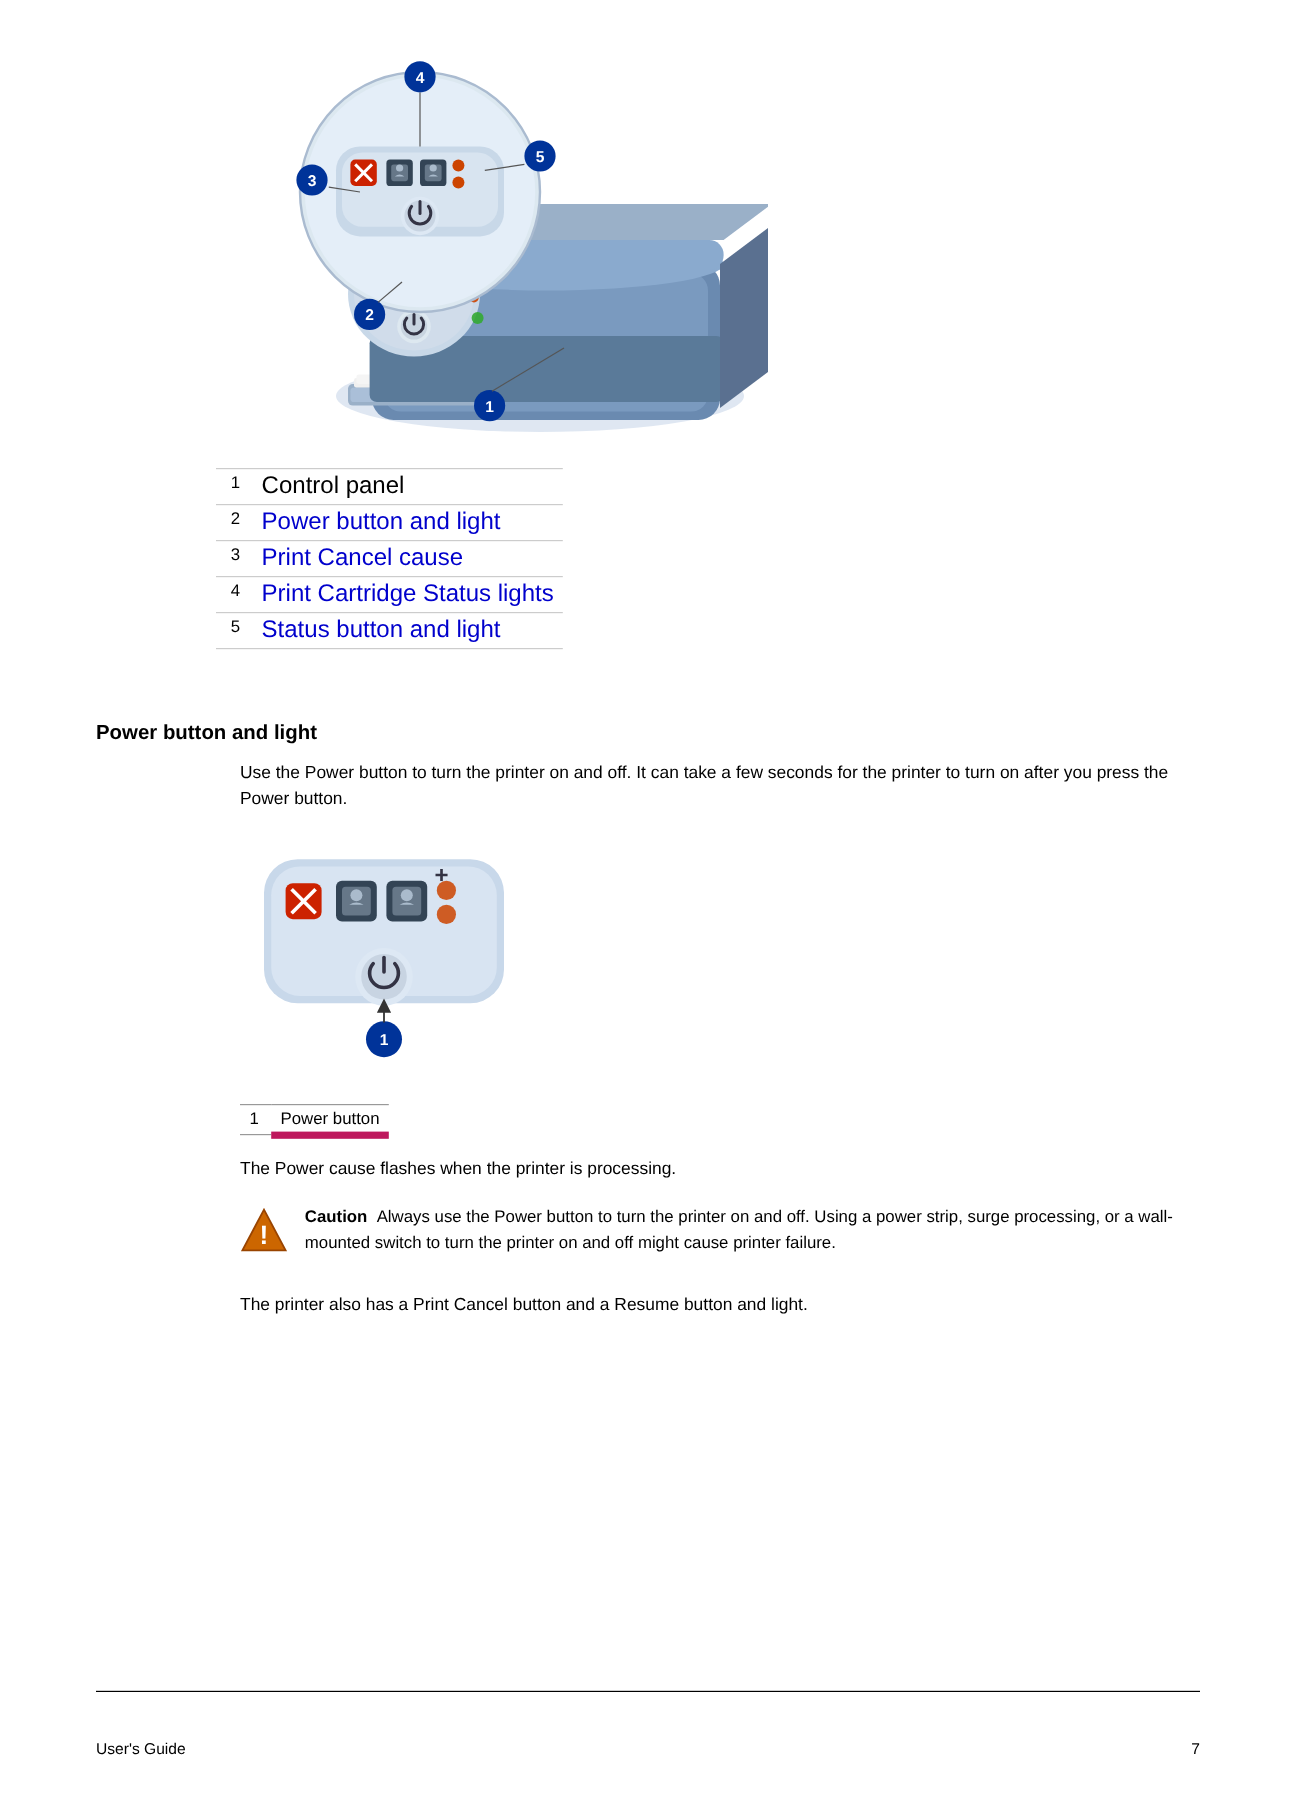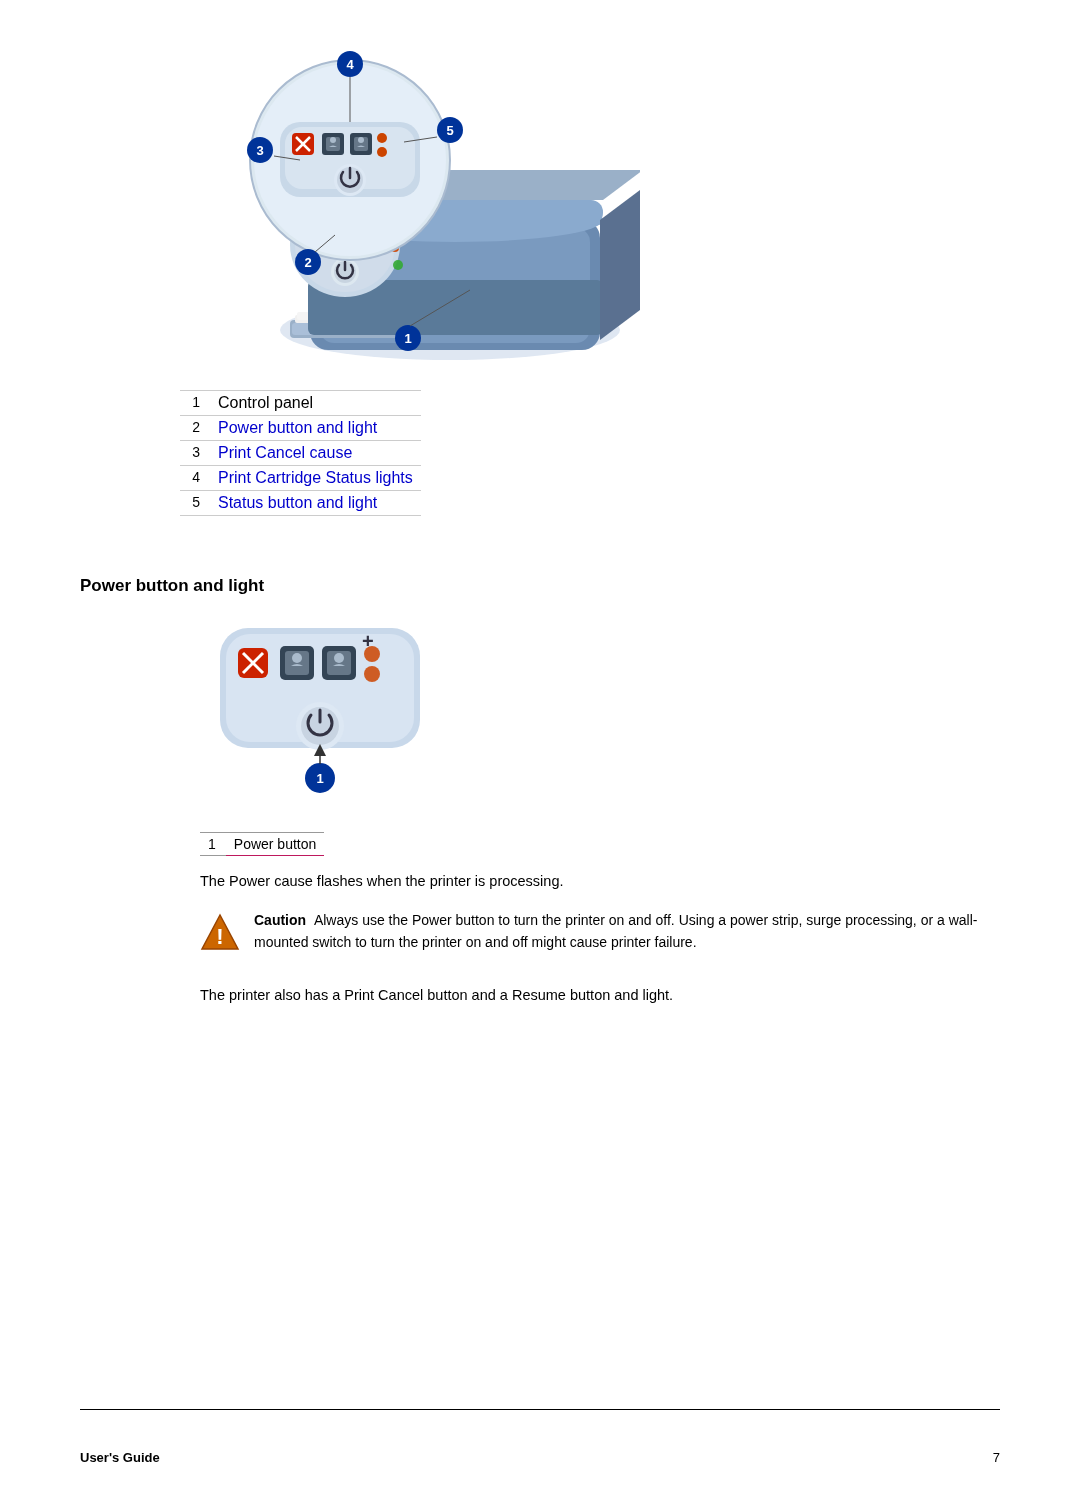--- a/index.html
+++ b/index.html
@@ -34,21 +34,21 @@
     }
 
     
     .ref-table {
       border-collapse: collapse;
       margin-left: 100px;
       margin-bottom: 30px;
     }
     .ref-table td {
       padding: 3px 8px;
-      font-size: 16px;
+      font-size: 20px;
       vertical-align: top;
       border-bottom: 1px solid #ccc;
     }
     .ref-table td:first-child {
       text-align: right;
       color: #000;
       font-size: 14px;
       padding-right: 10px;
       width: 30px;
     }
@@ -99,21 +99,21 @@
     }
     .panel-ref-table td:first-child {
       text-align: right;
       padding-right: 10px;
       width: 24px;
       border-top: 1px solid #999;
       border-bottom: 1px solid #999;
     }
     .panel-ref-table td:last-child {
       border-top: 1px solid #999;
-      border-bottom: 1px solid #be185d;
+      border-bottom: 6px solid #be185d;
     }
 
     
     .caution-box {
       display: flex;
       align-items: flex-start;
       margin-left: 120px;
       margin-bottom: 30px;
       gap: 14px;
     }
@@ -140,21 +140,21 @@
       left: 80px;
       right: 80px;
       display: flex;
       justify-content: space-between;
       align-items: flex-end;
       border-top: 1px solid #000;
       padding-top: 6px;
     }
     .footer-left {
       font-size: 13px;
-      font-weight: bold;
+      font-weight: normal;
       margin-top: 34px;
     }
     .footer-right {
       font-size: 13px;
     }
   </style>
 </head>
 <body>
 
 <div class="page-content">
@@ -286,20 +286,21 @@
           <tr>
             <td>5</td>
             <td class="blue-link">Status button and light</td>
           </tr>
         </tbody>
     </table>
   </div>
 
   <div>
     <h2 class="section-heading">Power button and light</h2>
+    <p class="body-text">Use the Power button to turn the printer on and off. It can take a few seconds for the printer to turn on after you press the Power button.</p>
 
     <div class="panel-diagram-section">
       <div class="panel-image-area">
         <svg viewBox="0 0 260 210" width="260" height="210" xmlns="http://www.w3.org/2000/svg">
 
           <rect x="20" y="20" width="200" height="120" rx="28" fill="#c8d8ea"></rect>
           <rect x="26" y="26" width="188" height="108" rx="24" fill="#d8e4f2"></rect>
 
           <rect x="38" y="40" width="30" height="30" rx="6" fill="#cc2200"></rect>
           <line x1="43" y1="45" x2="63" y2="65" stroke="white" stroke-width="3"></line>

